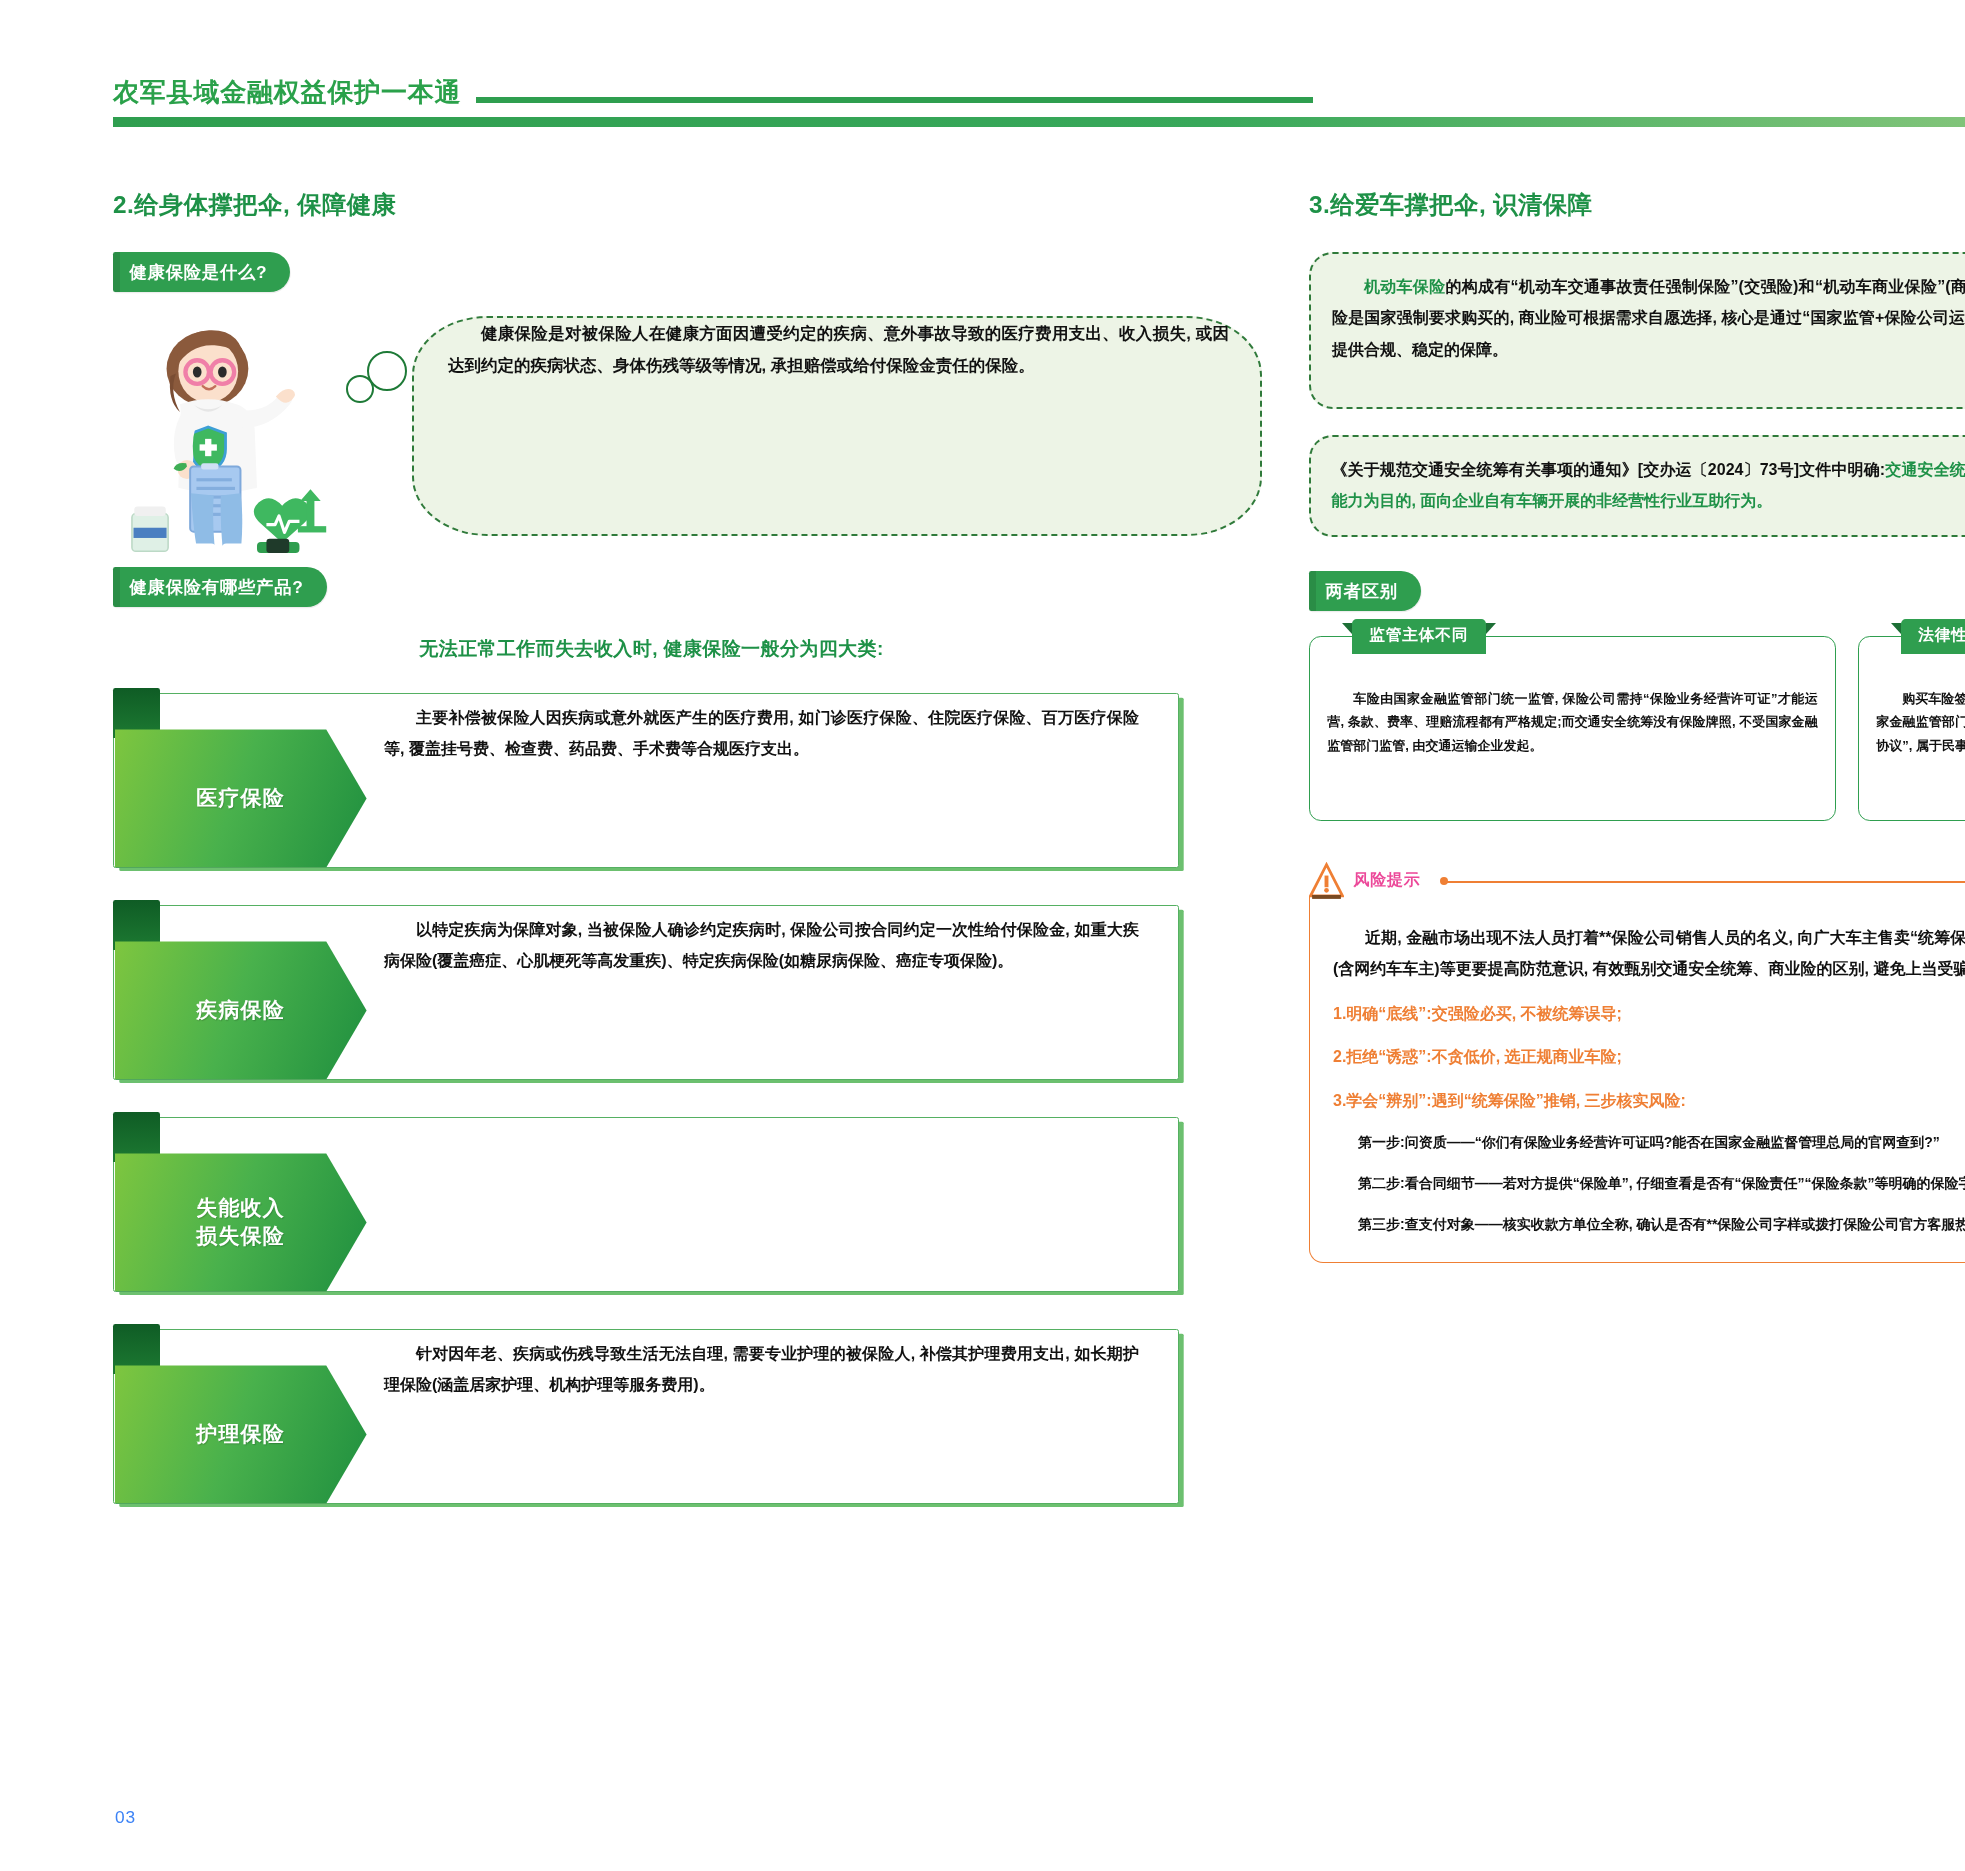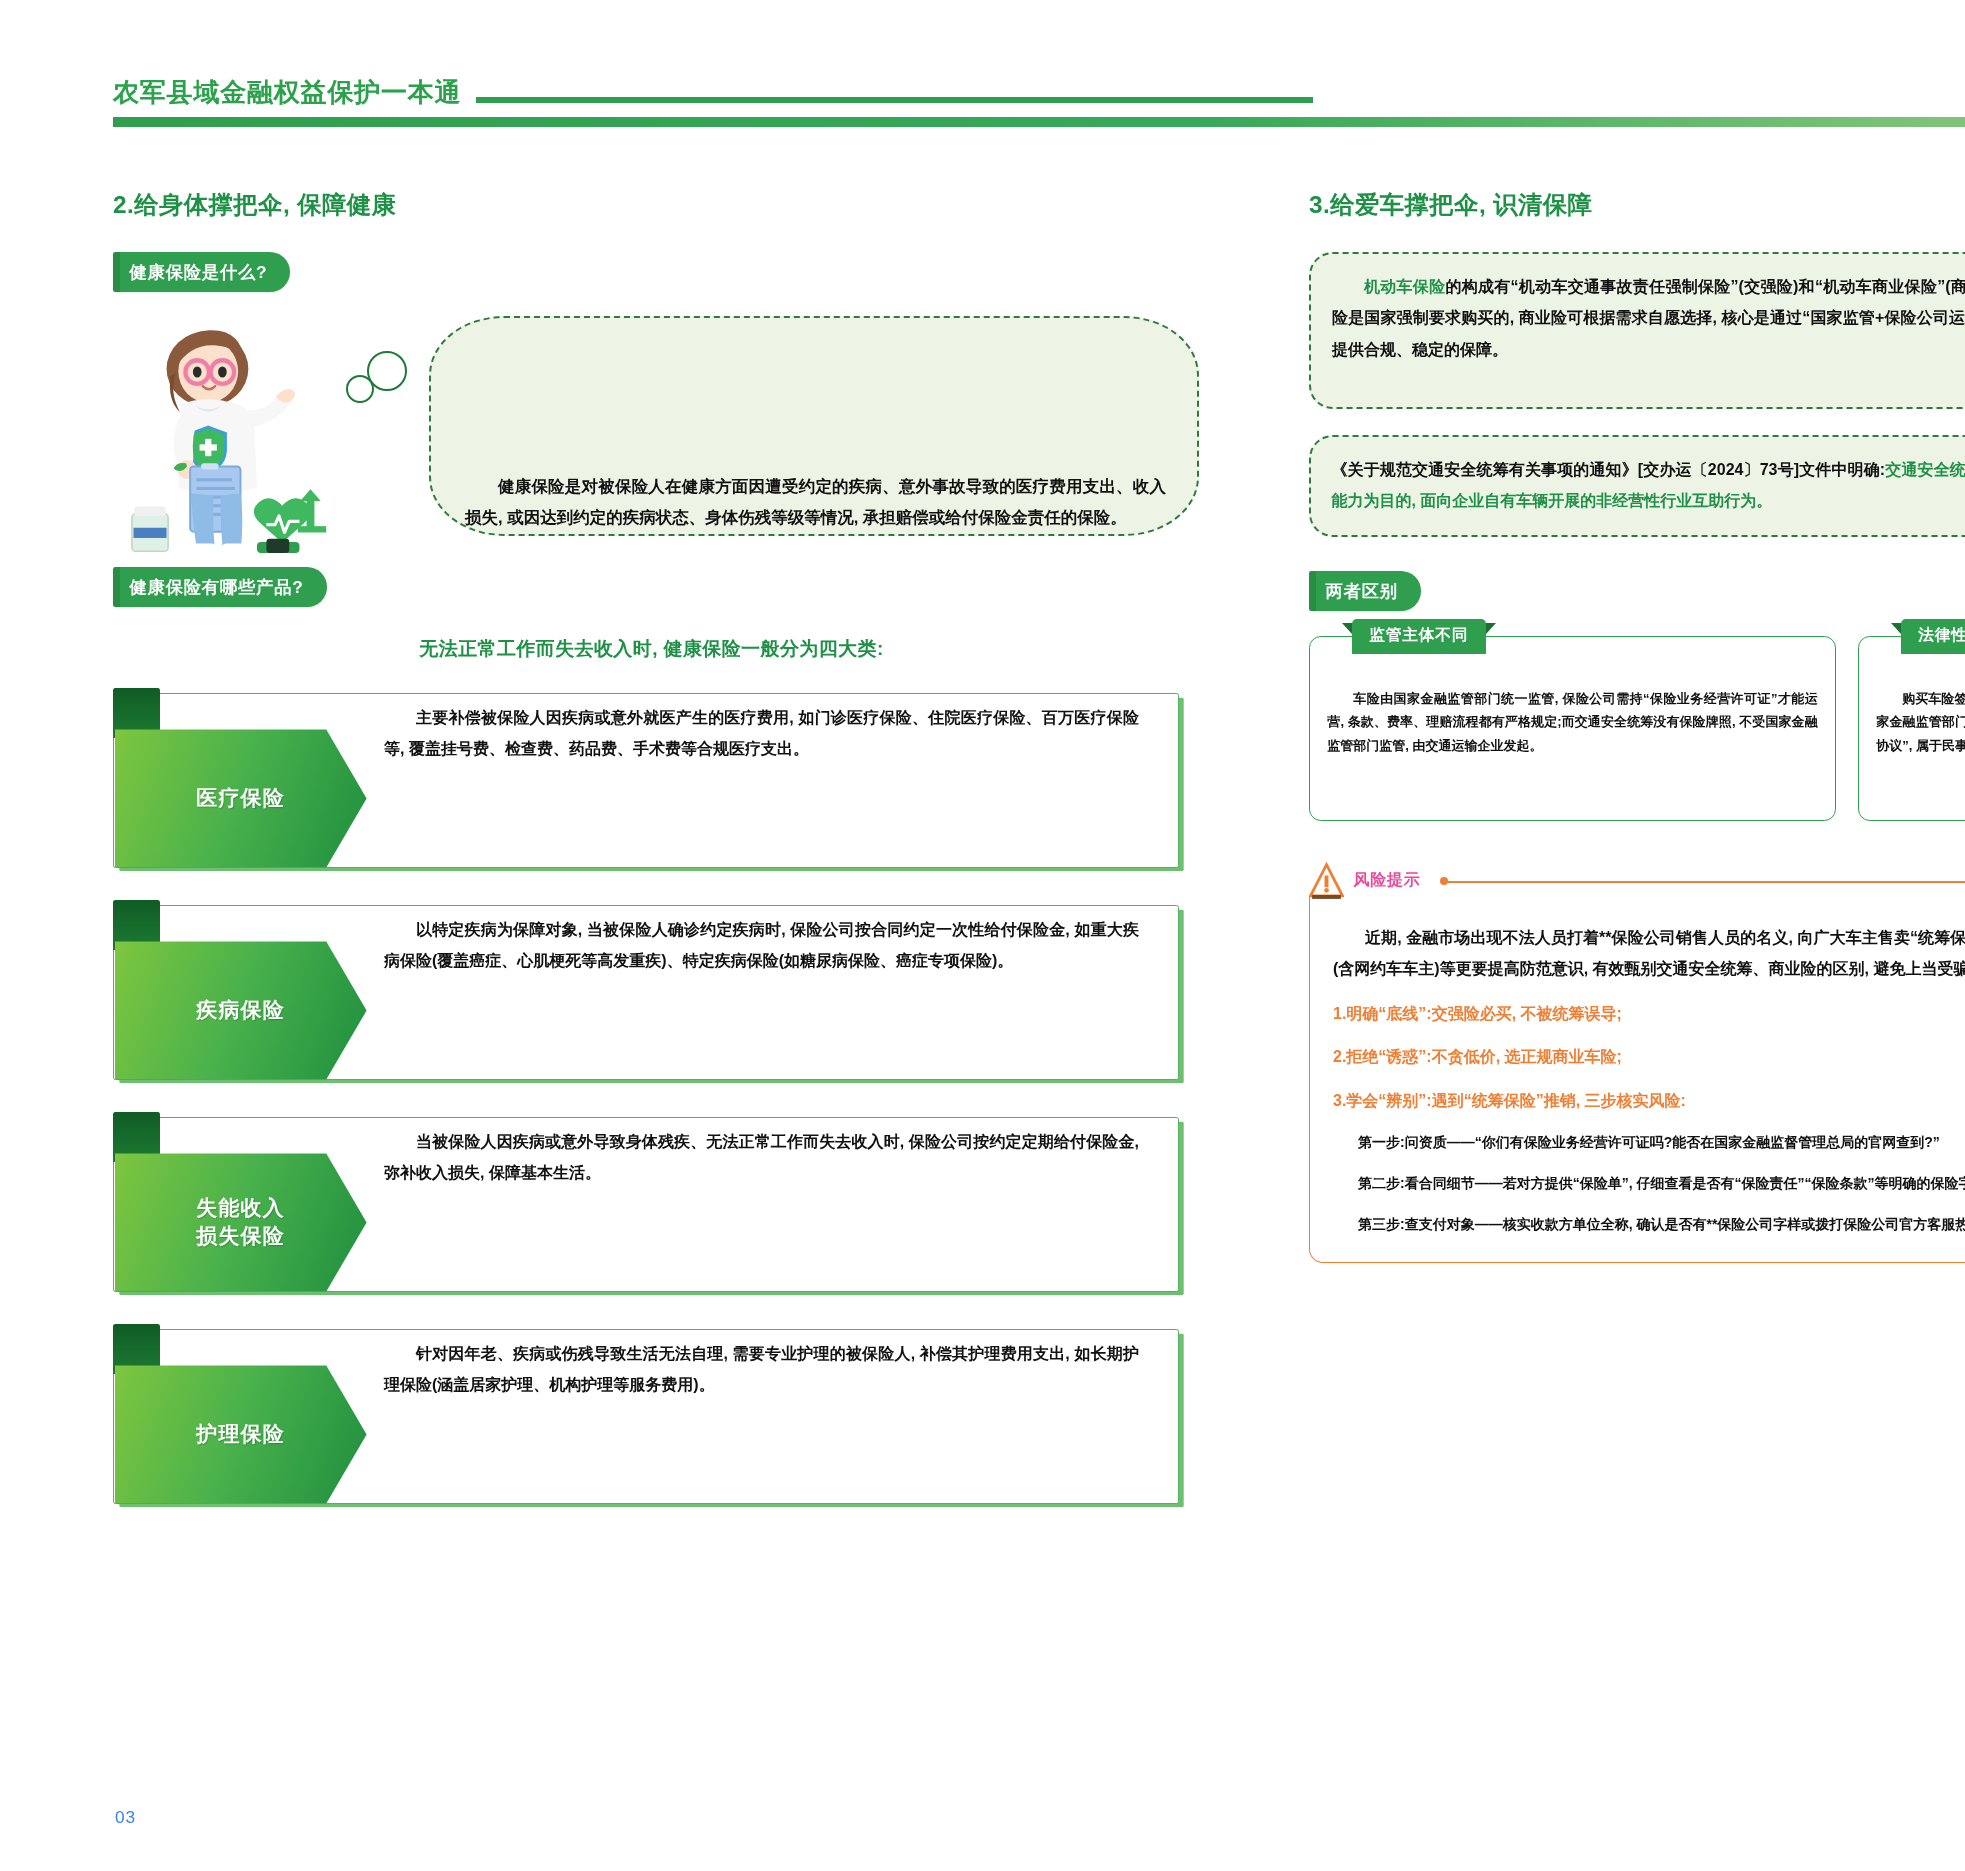--- a/index.html
+++ b/index.html
@@ -45,26 +45,26 @@
     box-shadow:0.8px 1.2px 0 rgba(0,0,0,.07);
   }
   .pill::after{
     content:"";position:absolute;left:0;top:0;width:7px;height:100%;
     background:rgba(0,0,0,.10);border-radius:2.4px 0 0 2.4px;
   }
 
   
   .def-wrap{position:relative;height:244px;margin-top:16.5px;}
   .def-bubble{
-    position:absolute;left:316px;top:7px;width:770px;height:220px;
+    position:absolute;left:299px;top:7px;width:850px;height:220px;
     background:#edf4e6;
     border:2px dashed #2f7a3a;
     border-radius:75px 75px 75px 75px / 59px 59px 59px 59px;
     box-sizing:border-box;
-    display:flex;align-items:flex-end;
+    display:flex;align-items:flex-start;
   }
   .def-text{
     font-size:16.5px;line-height:1.92;color:#111;
     padding:0 31px 0 34px;text-indent:2em;text-align:justify;
     font-weight:600;
   }
   .circ{position:absolute;border:2px solid #1e7a37;border-radius:50%;}
   .circ-a{left:233px;top:66px;width:24.4px;height:24.4px;}
   .circ-b{left:254px;top:42px;width:36px;height:36px;}
 
@@ -315,21 +315,20 @@
   </div>
 
   
   <div class="cat-card">
     <div class="card-body"></div>
     <div class="tab-top"></div>
     <div class="ribbon">
       <div class="ribbon-label" style="white-space:pre-line">失能收入
 损失保险</div>
     </div>
-    <div class="card-text">当被保险人因疾病或意外导致身体残疾、无法正常工作而失去收入时, 保险公司按约定定期给付保险金, 弥补收入损失, 保障基本生活。</div>
   </div>
 
   
   <div class="cat-card">
     <div class="card-body"></div>
     <div class="tab-top"></div>
     <div class="ribbon">
       <div class="ribbon-label">护理保险</div>
     </div>
     <div class="card-text">针对因年老、疾病或伤残导致生活无法自理, 需要专业护理的被保险人, 补偿其护理费用支出, 如长期护理保险(涵盖居家护理、机构护理等服务费用)。</div>

